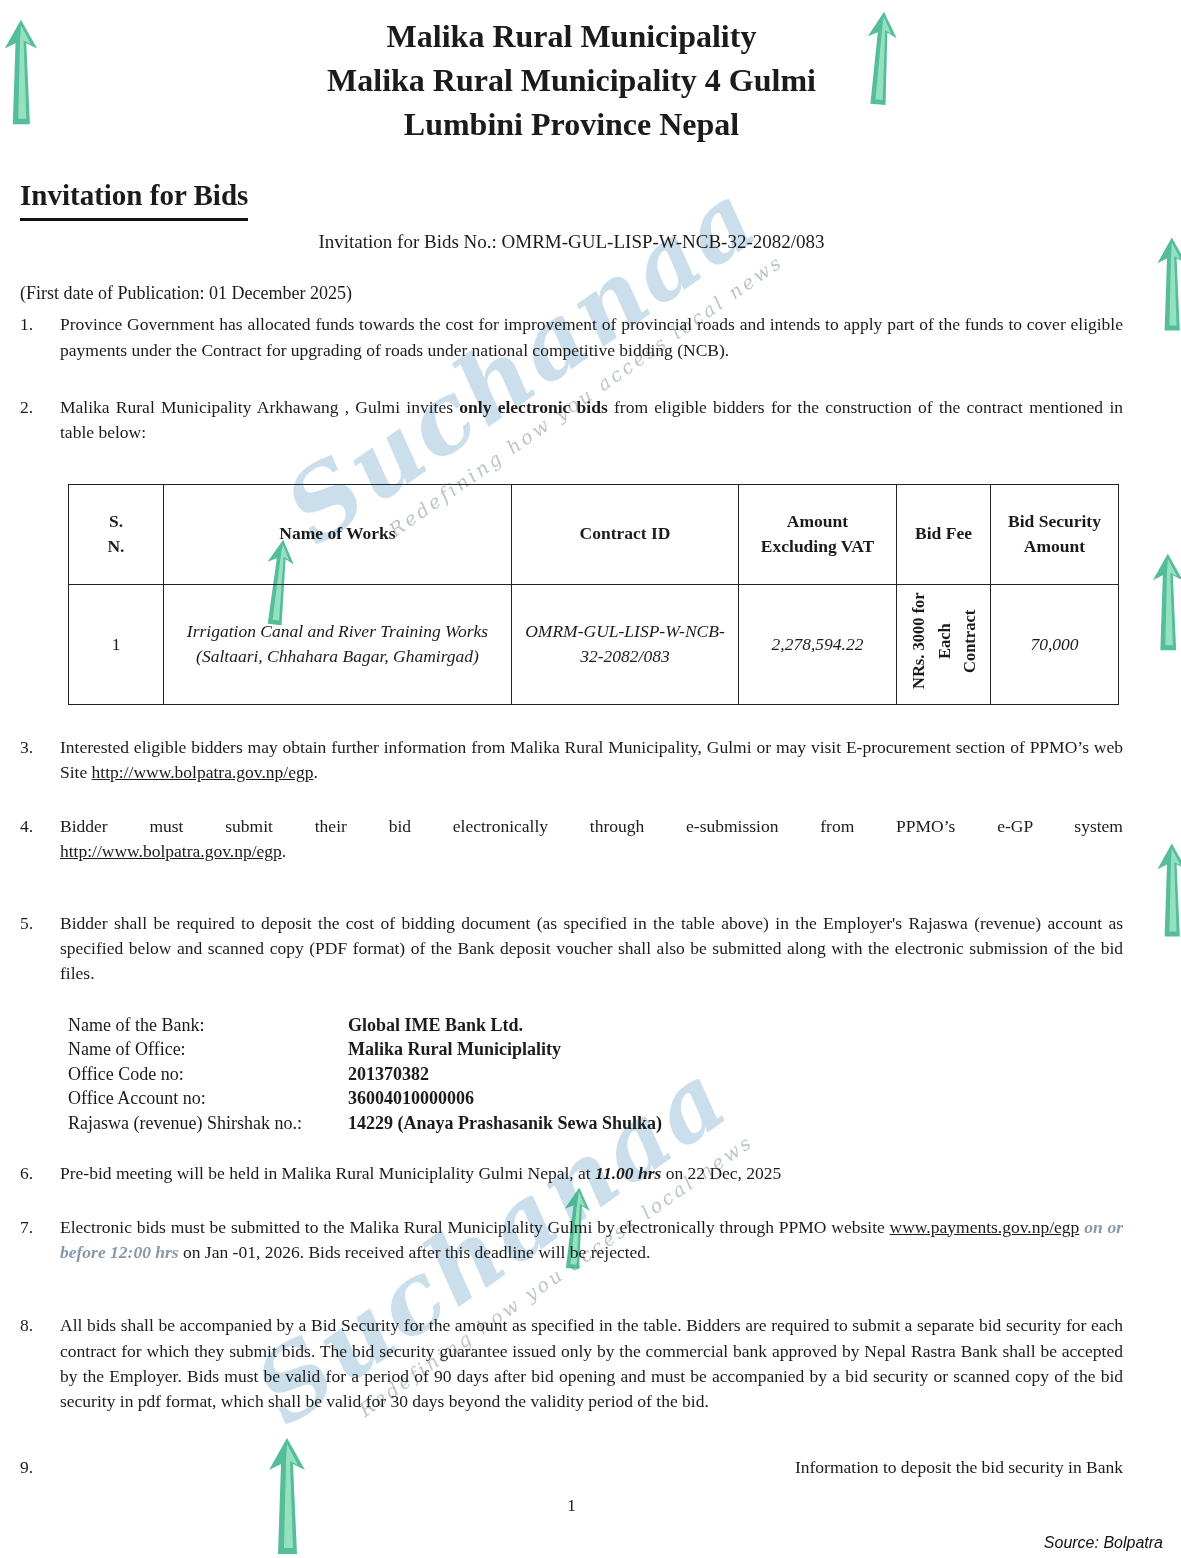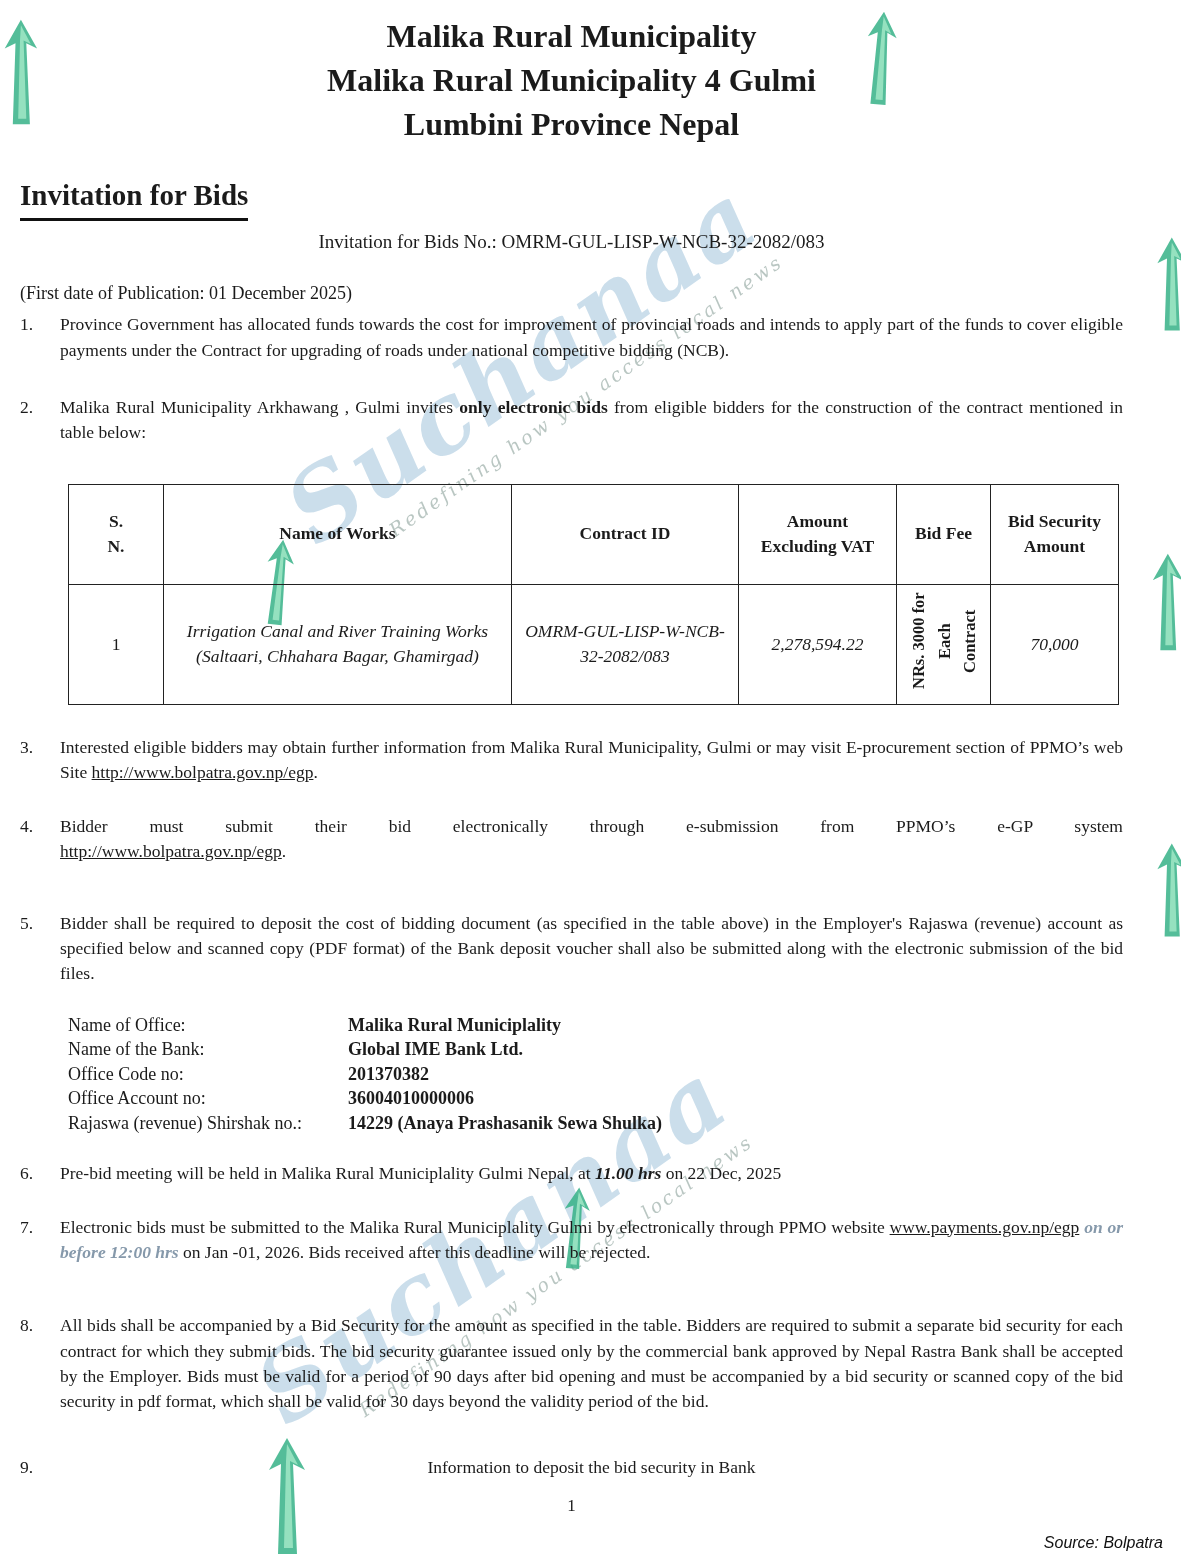--- a/index.html
+++ b/index.html
@@ -181,26 +181,26 @@
       <div class="body"><span class="spread">Bidder must submit their bid electronically through e-submission from PPMO’s e-GP system </span><a class="doclink" href="#">http://www.bolpatra.gov.np/egp</a><span>.</span></div>
     </div>
 
     <div class="item" style="margin-top:46px">
       <div class="num">5.</div>
       <div class="body">Bidder shall be required to deposit the cost of bidding document (as specified in the table above) in the Employer's Rajaswa (revenue) account as specified below and scanned copy (PDF format) of the Bank deposit voucher shall also be submitted along with the electronic submission of the bid files.</div>
     </div>
 
     <div class="bank">
       <div class="bank-row">
+        <div class="bl">Name of the Bank:</div>
+        <div class="bv">Global IME Bank Ltd.</div>
+      </div>
+      <div class="bank-row">
         <div class="bl">Name of Office:</div>
         <div class="bv">Malika Rural Municiplality</div>
-      </div>
-      <div class="bank-row">
-        <div class="bl">Name of the Bank:</div>
-        <div class="bv">Global IME Bank Ltd.</div>
       </div>
       <div class="bank-row">
         <div class="bl">Office Code no:</div>
         <div class="bv">201370382</div>
       </div>
       <div class="bank-row">
         <div class="bl">Office Account no:</div>
         <div class="bv">36004010000006</div>
       </div>
       <div class="bank-row">
@@ -219,20 +219,20 @@
       <div class="body"><span>Electronic bids must be submitted to the Malika Rural Municiplality Gulmi by electronically through PPMO website </span><a class="doclink" href="#">www.payments.gov.np/egp</a><span class="bi-gray"> on or before 12:00 hrs</span><span> on Jan -01, 2026. Bids received after this deadline will be rejected.</span></div>
     </div>
 
     <div class="item" style="margin-top:48px">
       <div class="num">8.</div>
       <div class="body">All bids shall be accompanied by a Bid Security for the amount as specified in the table. Bidders are required to submit a separate bid security for each contract for which they submit bids. The bid security guarantee issued only by the commercial bank approved by Nepal Rastra Bank shall be accepted by the Employer. Bids must be valid for a period of 90 days after bid opening and must be accompanied by a bid security or scanned copy of the bid security in pdf format, which shall be valid for 30 days beyond the validity period of the bid.</div>
     </div>
 
     <div class="item" style="margin-top:40px">
       <div class="num">9.</div>
-      <div class="body" style="text-align:center">Information to deposit the bid security in Bank</div>
+      <div class="body" style="text-align:right">Information to deposit the bid security in Bank</div>
     </div>
 
     <div class="pagenum">1</div>
   </div>
 
   <div class="source">Source: Bolpatra</div>
 </div>
 
 </body></html>

